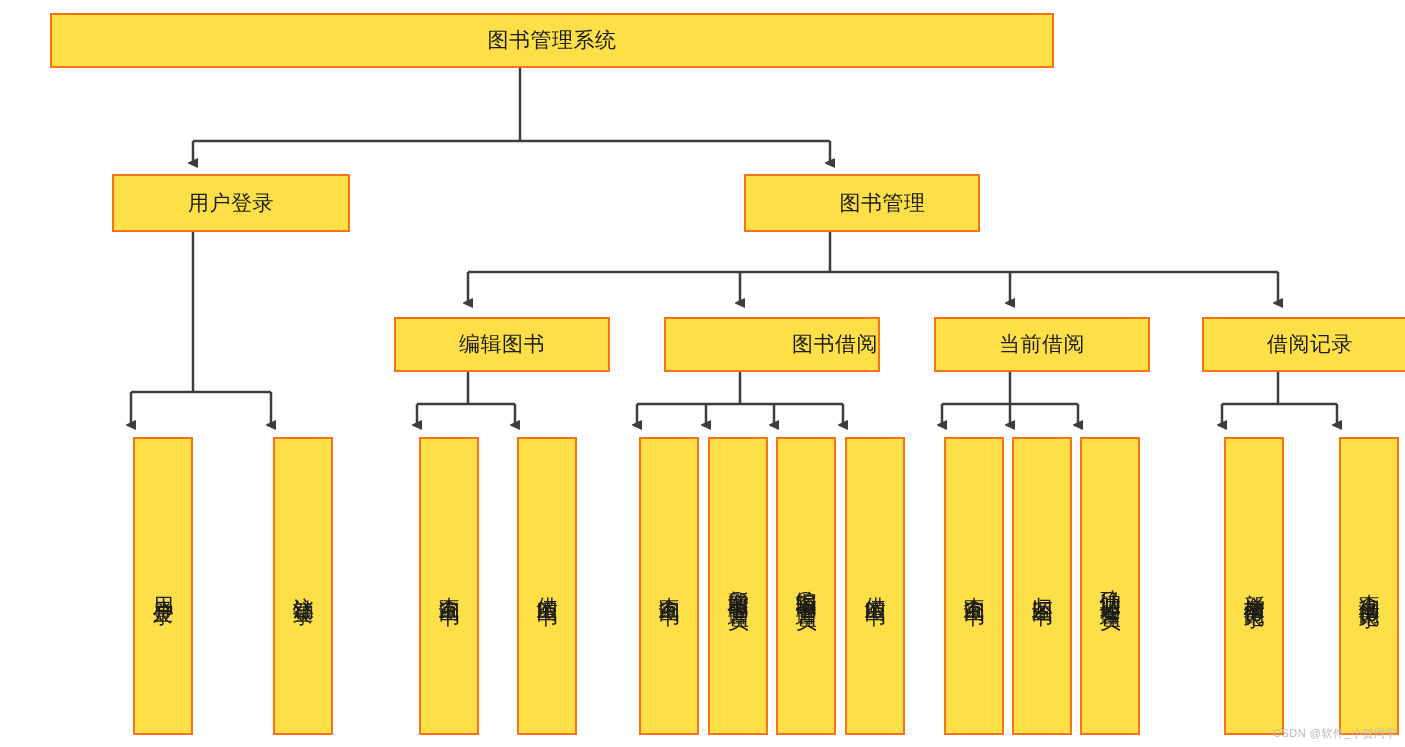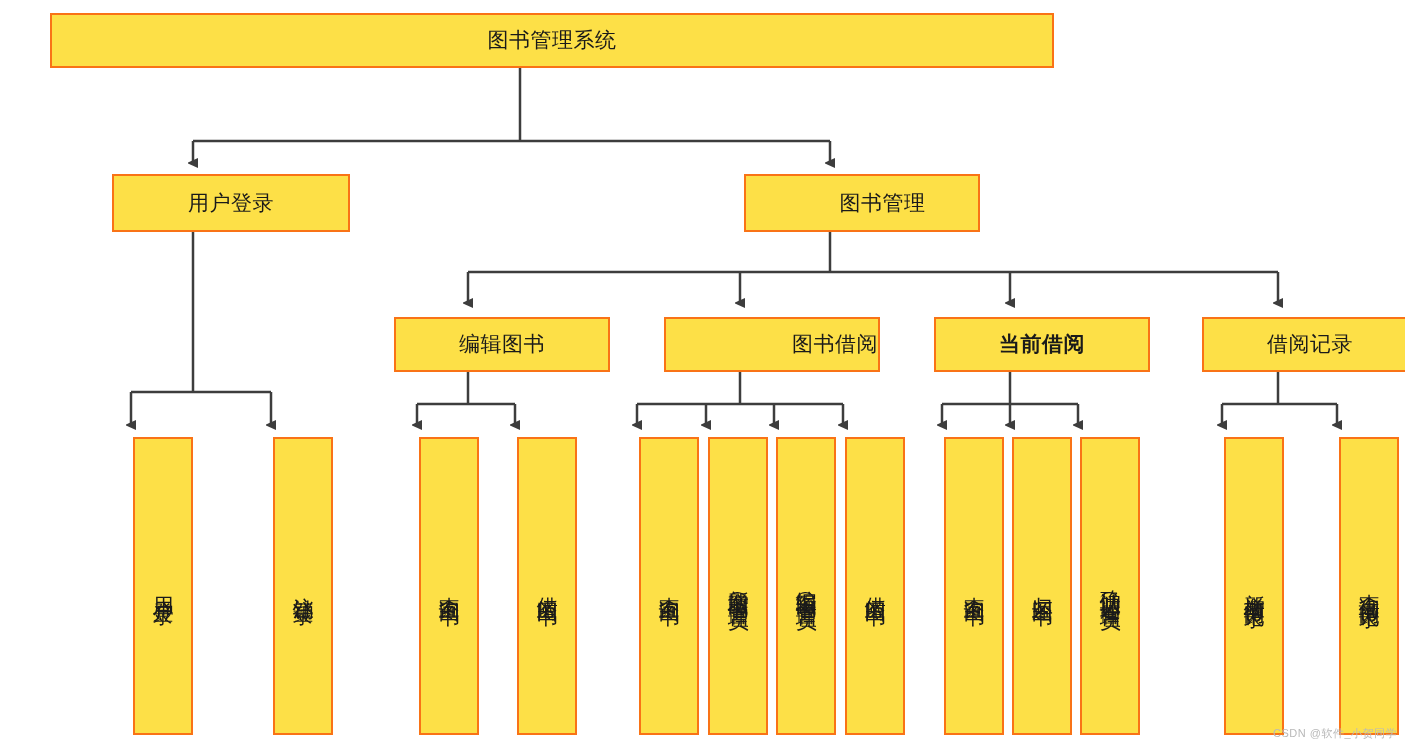--- a/index.html
+++ b/index.html
@@ -130,21 +130,21 @@
   <div class="node" style="left:712px; top:174px; width:236px; height:58px;padding-left:41px;">
     <span class="label">图书管理</span>
   </div>
 
   <div class="node" style="left:362px; top:317px; width:216px; height:55px;">
     <span class="label">编辑图书</span>
   </div>
   <div class="node" style="left:632px; top:317px; width:216px; height:55px;justify-content:flex-end;">
     <span class="label">图书借阅</span>
   </div>
-  <div class="node" style="left:902px; top:317px; width:216px; height:55px;font-weight:bold;">
+  <div class="node" style="left:902px; top:317px; width:216px; height:55px;">
     <span class="label">当前借阅</span>
   </div>
   <div class="node" style="left:1170px; top:317px; width:216px; height:55px;">
     <span class="label">借阅记录</span>
   </div>
 
   <div class="node vertical" style="left:101px; top:437px; width:60px; height:298px;">
     <span class="label">用户登录</span>
   </div>
   <div class="node vertical" style="left:241px; top:437px; width:60px; height:298px;">

